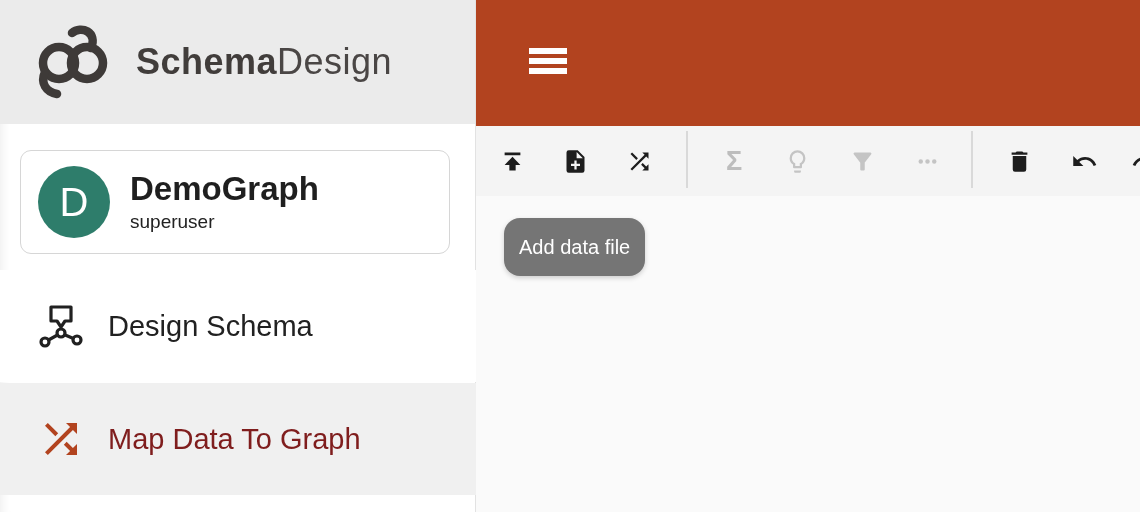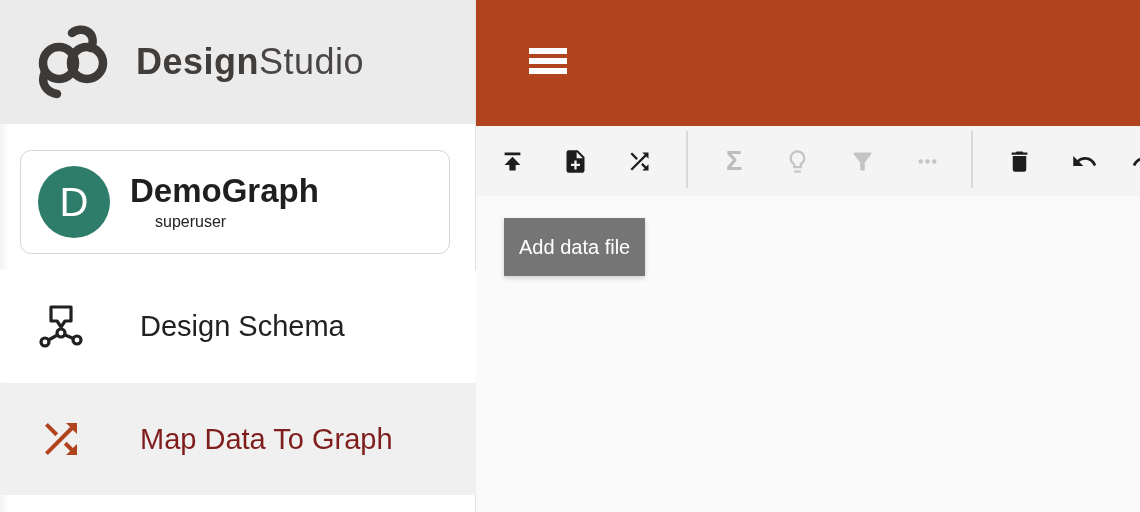--- a/index.html
+++ b/index.html
@@ -17,25 +17,25 @@
   .logo-text .bold{font-weight:700;}
   .logo-text .light{font-weight:400;color:#4a4645;}
 
   .graph-card{position:absolute;left:20px;top:150px;width:430px;height:104px;background:#fff;
               border:1.5px solid #d6d6d6;border-radius:11px;box-sizing:border-box;
               display:flex;align-items:center;padding-left:17px;cursor:pointer;}
   .avatar{width:72px;height:72px;border-radius:50%;background:#2e7d6b;color:#fff;
           display:flex;align-items:center;justify-content:center;font-size:40px;flex:0 0 auto;}
   .card-text{margin-left:20px;}
   .card-title{font-size:33px;font-weight:700;color:#1f1f1f;line-height:1.1;}
-  .card-sub{font-size:16px;color:#222;margin-top:3px;margin-left:25px;}
+  .card-sub{font-size:19px;color:#222;margin-top:3px;}
 
   .nav-item{position:absolute;left:0;width:476px;height:112px;cursor:pointer;}
   .nav-item .nav-icon{position:absolute;left:37px;top:50%;transform:translateY(-50%);width:48px;height:48px;}
-  .nav-item .nav-label{position:absolute;left:140px;top:0;height:100%;display:flex;align-items:center;
+  .nav-item .nav-label{position:absolute;left:108px;top:0;height:100%;display:flex;align-items:center;
                        font-size:29px;color:#212121;}
   .nav-design{top:270px;background:#ffffff;}
   .nav-map{top:383px;background:#f0f0f0;}
   .nav-map .nav-label{color:#7f1d1d;}
 
   
   .header{position:absolute;left:476px;top:0;width:664px;height:126px;background:#b2431f;}
   .hamburger{position:absolute;left:53px;top:48px;width:38px;height:27px;cursor:pointer;background:none;border:none;padding:0;}
   .hamburger span{display:block;width:38px;height:6px;background:#ffffff;margin-bottom:4px;}
 
@@ -45,41 +45,41 @@
       background:none;border:none;padding:0;cursor:pointer;}
   .tb[disabled]{cursor:default;}
   .tb svg{width:27px;height:27px;}
   .ic-on{fill:#1d1d1d;}
   .ic-off{fill:#c4c4c4;}
   .sigma{font-size:27px;font-weight:700;color:#bdbdbd;line-height:1;}
   .tb-sep{position:absolute;top:5px;width:2px;height:57px;background:#d9d9d9;}
 
   
   .main{position:absolute;left:476px;top:196px;width:664px;height:316px;background:#fafafa;}
-  .tooltip{position:absolute;left:28px;top:22px;height:58px;padding:0 15px;border-radius:0;
+  .tooltip{position:absolute;left:28px;top:22px;height:58px;padding:0 15px;border-radius:16px;
            background:#757575;color:#ffffff;font-size:20px;display:flex;align-items:center;
            box-shadow:0 2px 5px rgba(0,0,0,0.18);}
 </style>
 </head>
 <body>
 
 <div id="page">
 
   <div class="sidebar">
 
     <div class="logo-bar">
       <svg class="logo-mark" width="92" height="76" viewBox="0 0 92 76" fill="none">
         <circle cx="27" cy="39" r="16" stroke="#3e3a38" stroke-width="8.5"></circle>
         <circle cx="55" cy="39" r="16" stroke="#3e3a38" stroke-width="8.5"></circle>
         <path d="M 59,24 C 66,8 49,1 40,9" stroke="#3e3a38" stroke-width="8.5" stroke-linecap="round"></path>
         <path d="M 13,48 C 8,59 14,68 25,70" stroke="#3e3a38" stroke-width="8.5" stroke-linecap="round"></path>
       </svg>
       <div class="logo-text">
-        <span class="bold">Design</span>
-          <span class="light">Studio</span>
+        <span class="bold">Schema</span>
+          <span class="light">Design</span>
       </div>
     </div>
 
     <div class="graph-card">
       <div class="avatar">D</div>
       <div class="card-text">
         <div class="card-title">DemoGraph</div>
         <div class="card-sub">superuser</div>
       </div>
     </div>

